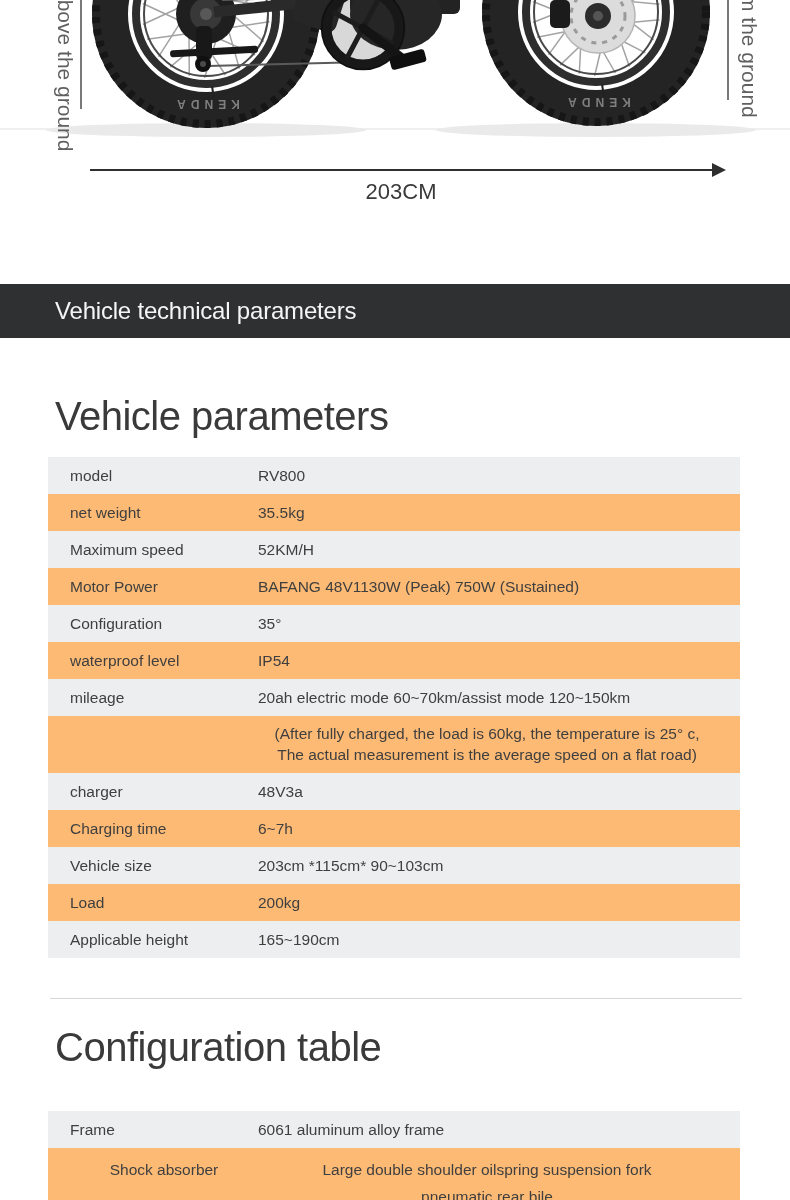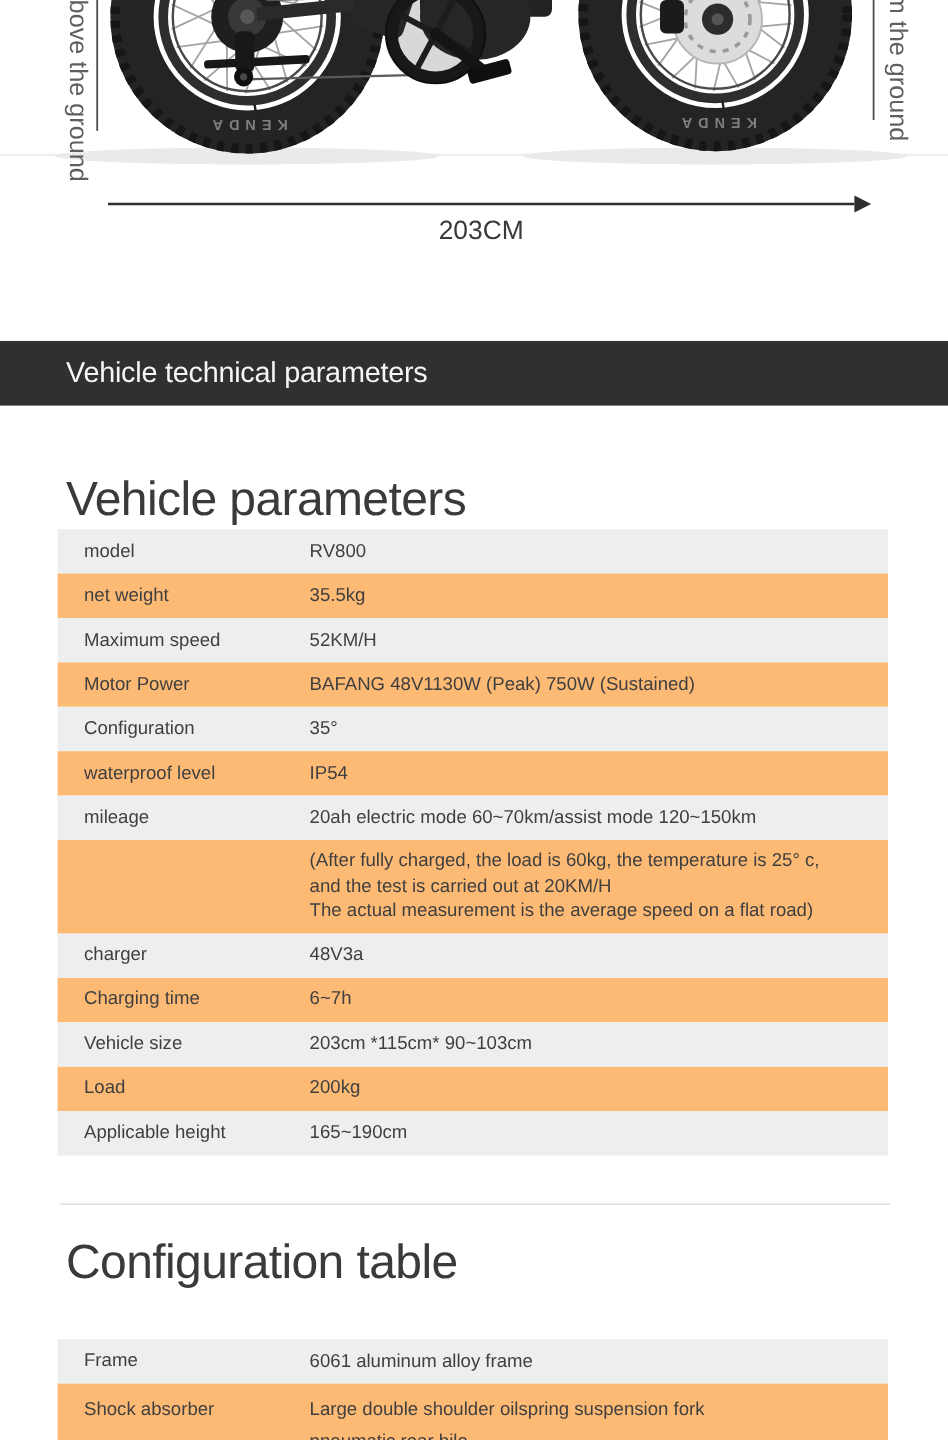--- a/index.html
+++ b/index.html
@@ -28,25 +28,25 @@
   .banner span{color:var(--banner-text); font-size:24px; letter-spacing:-0.2px;}
 
   h1{
     font-weight:400; font-size:40px; line-height:40px; color:var(--heading);
     padding-left:55px; letter-spacing:-0.5px;
   }
   #vp-heading{margin-top:58px;}
   #cfg-heading{margin-top:28px;}
 
   .spec-table{width:692px; margin-left:48px;}
-  #vp-table{margin-top:5px;}
+  #vp-table{margin-top:21px;}
   #cfg-table{margin-top:44px;}
   .spec-row{display:flex; align-items:center; min-height:37px; background:#fdba74;}
   .spec-row.alt{background:var(--row-alt);}
-  .spec-row.top{align-items:flex-start; padding:8px 0;}
+  .spec-row.top{align-items:flex-start; padding:8px 0;text-align:center;}
   .spec-label{width:210px; flex:none; padding-left:22px; font-size:15.5px;}
   .spec-value{flex:1; padding-right:24px; font-size:15.5px;}
   #vp-table .spec-value div{line-height:20px;}
   #vp-table .spec-row.top .spec-value div{line-height:20.5px;}
   #cfg-table .spec-value div{line-height:27px;}
   #cfg-table .spec-row.top .spec-label{line-height:27px;}
 
   .divider{
     width:692px; margin-left:50px; margin-top:40px;
     border:none; border-top:1px solid var(--divider); height:0;
@@ -213,21 +213,20 @@
     <div class="spec-row alt">
       <div class="spec-label">mileage</div>
       <div class="spec-value">
         <div>20ah electric mode 60~70km/assist mode 120~150km</div>
       </div>
     </div>
     <div class="spec-row top">
       <div class="spec-label"></div>
       <div class="spec-value">
         <div>(After fully charged, the load is 60kg, the temperature is 25° c,</div>
-        <div>and the test is carried out at 20KM/H</div>
         <div>The actual measurement is the average speed on a flat road)</div>
       </div>
     </div>
     <div class="spec-row alt">
       <div class="spec-label">charger</div>
       <div class="spec-value">
         <div>48V3a</div>
       </div>
     </div>
     <div class="spec-row">

